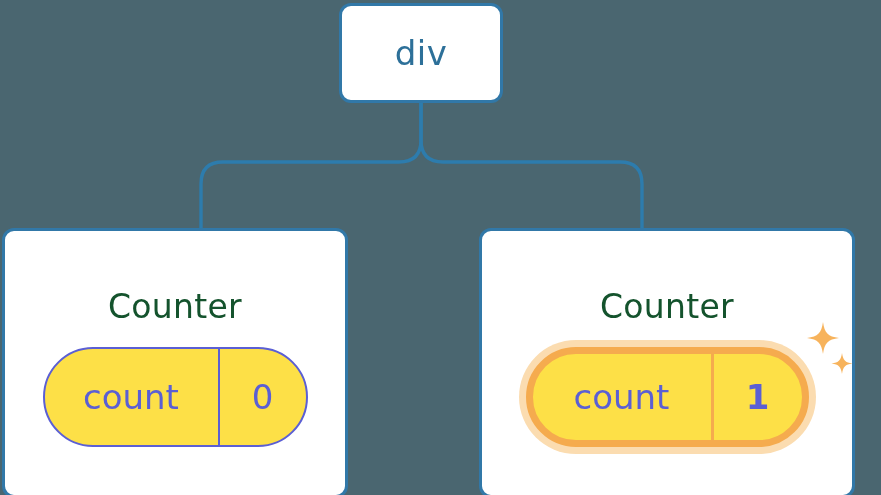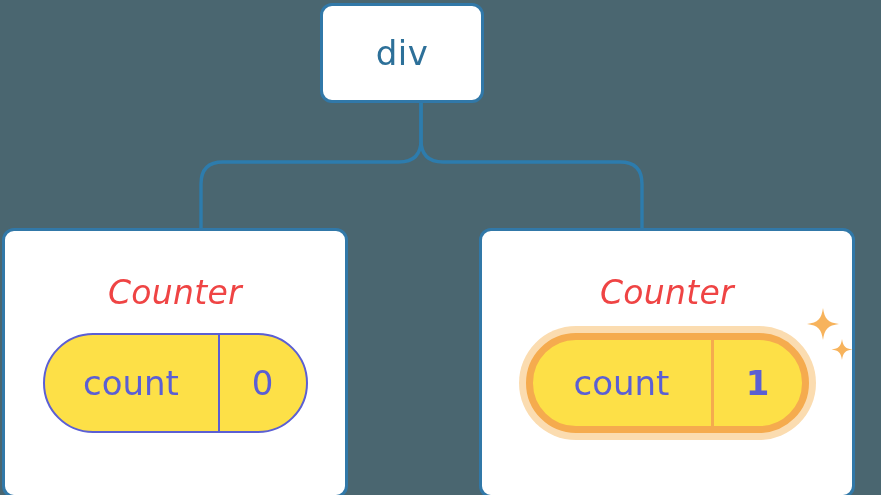--- a/index.html
+++ b/index.html
@@ -33,21 +33,21 @@
   .node {
     position: absolute;
     box-sizing: border-box;
     background: #ffffff;
     border: 3px solid #3178a8;
     border-radius: 12px;
   }
 
   
   #node-root {
-    left: 320px;
+    left: 339px;
     top: 3px;
     width: 164px;
     height: 100px;
     display: flex;
     align-items: center;
     justify-content: center;
   }
   #node-root .node-title {
     font-size: 34px;
     color: #2d7099;
@@ -66,24 +66,23 @@
     top: 228px;
     width: 346px;
   }
   #node-counter-right {
     left: 479px;
     top: 228px;
     width: 376px;
   }
   .node-counter .node-title {
     font-size: 33px;
-    color: #ef4444;
-    margin-top: 42px;
+    color: #14532d;
+    margin-top: 56px;
     letter-spacing: 0.3px;
-    font-style: italic;
   }
 
   
   .pill-wrap {
     position: relative;
     margin-top: 21px;
   }
   .pill {
     position: relative;
     box-sizing: border-box;

